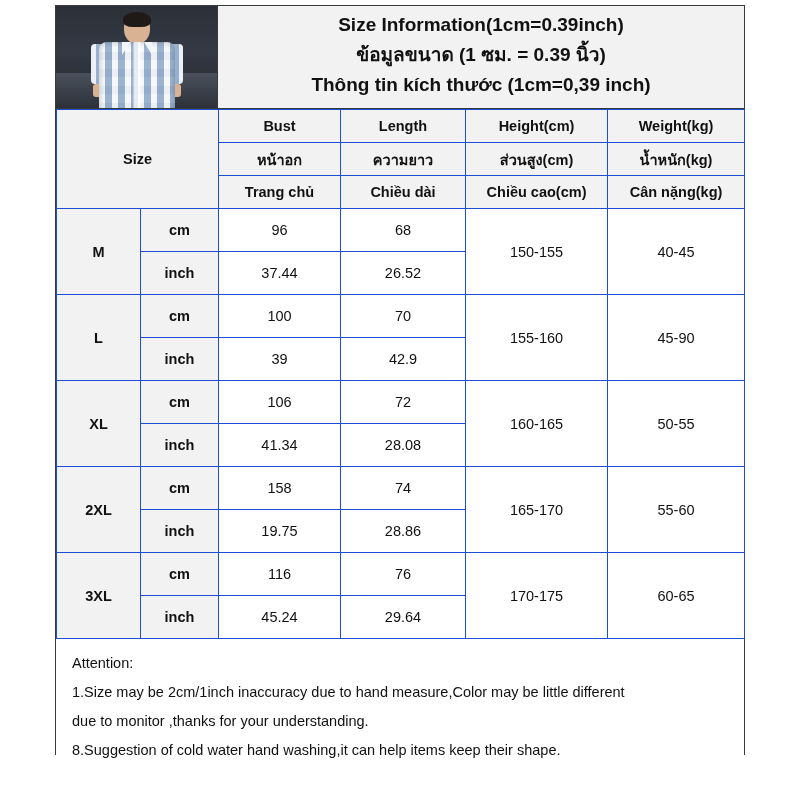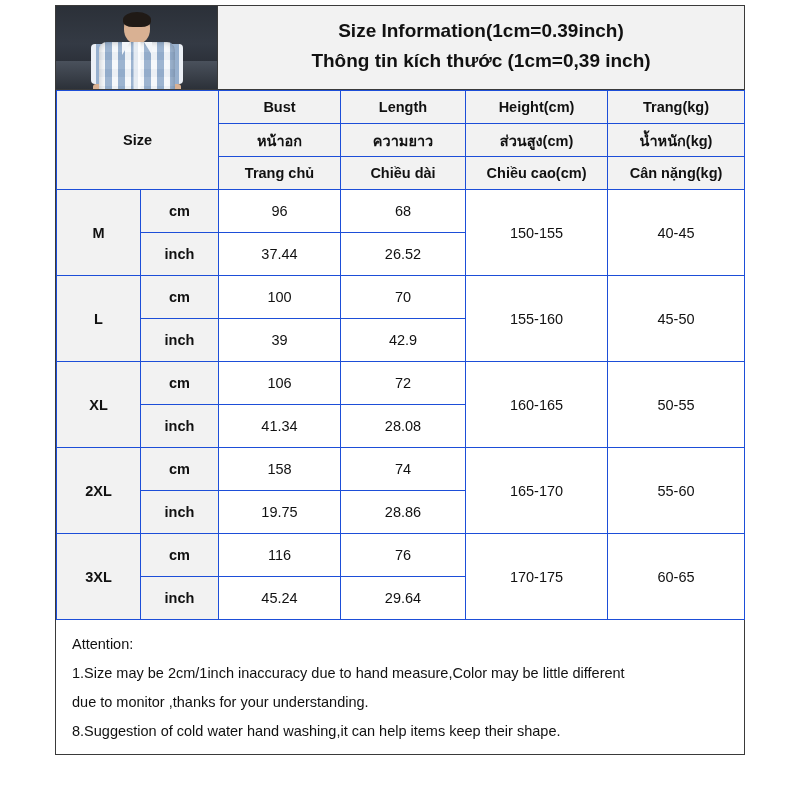--- a/index.html
+++ b/index.html
@@ -277,40 +277,41 @@
           <div class="shirt">
             <div class="placket"></div>
             <div class="collar-l"></div>
             <div class="collar-r"></div>
           </div>
           <div class="pants"></div>
         </div>
       </div>
       <div class="title-cell">
         <div class="title-line">Size Information(1cm=0.39inch)</div>
+        <div class="title-line">ข้อมูลขนาด (1 ซม. = 0.39 นิ้ว)</div>
         <div class="title-line">Thông tin kích thước (1cm=0,39 inch)</div>
       </div>
     </div>
 
     <table class="size-table">
       <colgroup>
         <col class="col-size">
         <col class="col-unit">
         <col class="col-bust">
         <col class="col-length">
         <col class="col-height">
         <col class="col-weight">
       </colgroup>
       <thead>
         <tr>
           <td rowspan="3" colspan="2" class="size-word">Size</td>
           <td>Bust</td>
           <td>Length</td>
           <td>Height(cm)</td>
-          <td>Trang(kg)</td>
+          <td>Weight(kg)</td>
         </tr>
         <tr>
           <td class="sub">หน้าอก</td>
           <td class="sub">ความยาว</td>
           <td class="sub">ส่วนสูง(cm)</td>
           <td class="sub">น้ำหนัก(kg)</td>
         </tr>
         <tr>
           <td class="sub">Trang chủ</td>
           <td class="sub">Chiều dài</td>
@@ -333,21 +334,21 @@
           <td class="val">37.44</td>
           <td class="val">26.52</td>
         </tr>
 
         <tr>
           <td rowspan="2" class="size-cell">L</td>
           <td class="unit-cell">cm</td>
           <td class="val">100</td>
           <td class="val">70</td>
           <td rowspan="2" class="merged">155-160</td>
-          <td rowspan="2" class="merged">45-50</td>
+          <td rowspan="2" class="merged">45-90</td>
         </tr>
         <tr>
           <td class="unit-cell">inch</td>
           <td class="val">39</td>
           <td class="val">42.9</td>
         </tr>
 
         <tr>
           <td rowspan="2" class="size-cell">XL</td>
           <td class="unit-cell">cm</td>

